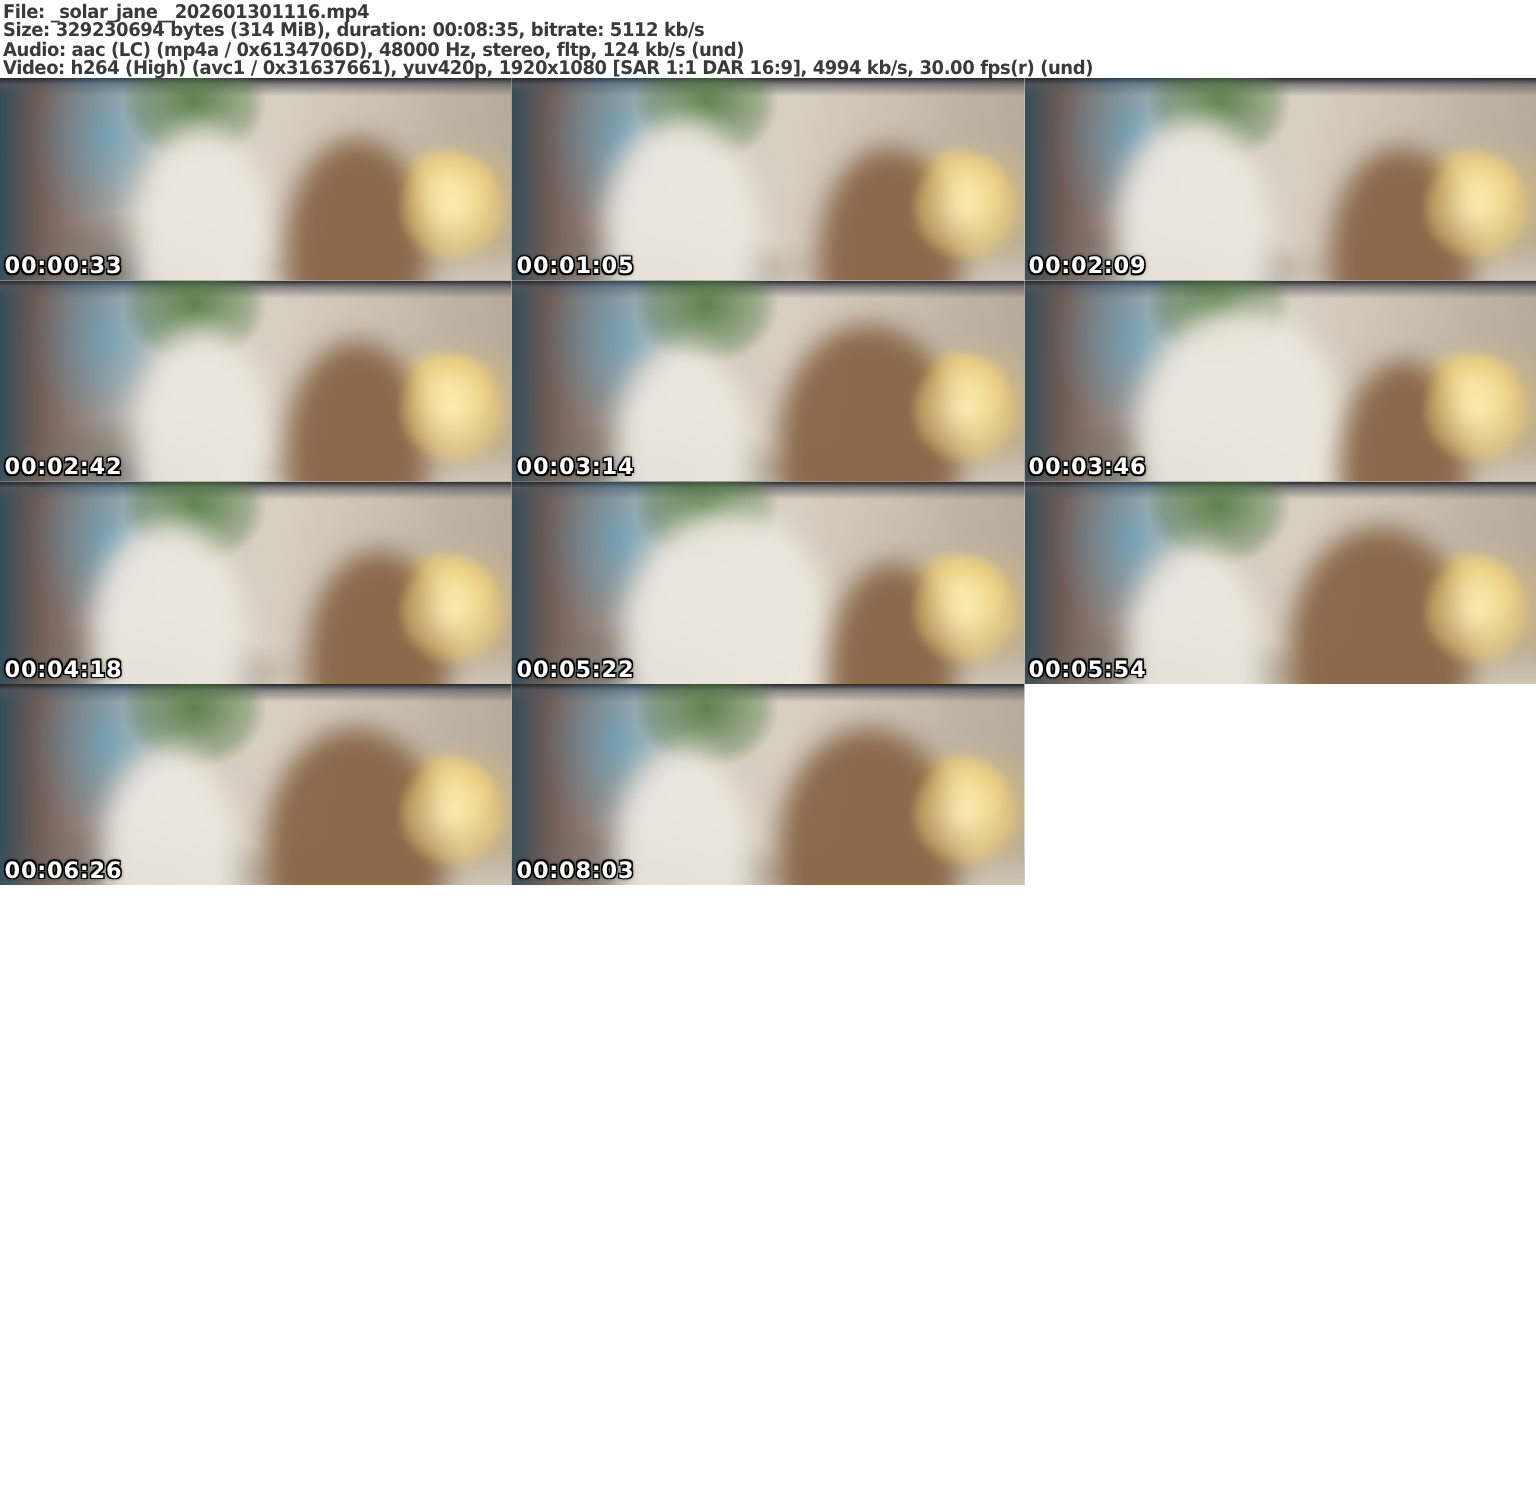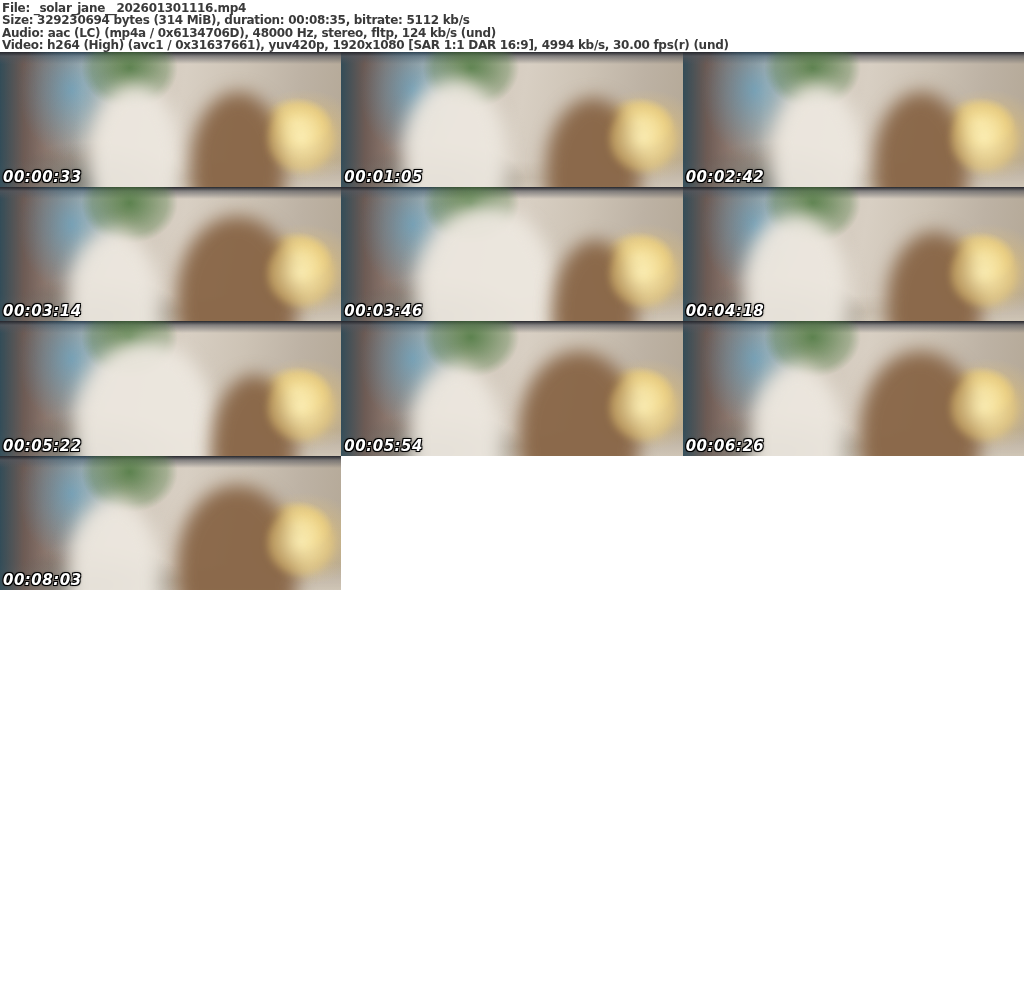--- a/index.html
+++ b/index.html
@@ -27,21 +27,20 @@
     transform-origin: left center;
   }
   .hlabel { margin-right: 4px; }
   
   .grid {
     width: 1024px;
     height: 673px;
     display: grid;
     grid-template-columns: repeat(3, 1fr);
     grid-template-rows: repeat(5, 1fr);
-    font-style: italic;
   }
   .cell {
     position: relative;
     overflow: hidden;
   }
   
   .scene {
     position: absolute;
     inset: 0;
     background:
@@ -124,20 +123,28 @@
   <figure class="cell f1">
     <div class="scene">
         <i class="blob robe-white"></i>
         <i class="blob robe-brown"></i>
         <i class="blob glow"></i>
       </div>
     <figcaption class="ts">00:01:05</figcaption>
   </figure>
 
 
+  <figure class="cell f1">
+    <div class="scene">
+        <i class="blob robe-white"></i>
+        <i class="blob robe-brown"></i>
+        <i class="blob glow"></i>
+      </div>
+    <figcaption class="ts">00:02:09</figcaption>
+  </figure>
 
   <figure class="cell f0">
     <div class="scene">
         <i class="blob robe-white"></i>
         <i class="blob robe-brown"></i>
         <i class="blob glow"></i>
       </div>
     <figcaption class="ts">00:02:42</figcaption>
   </figure>
 

